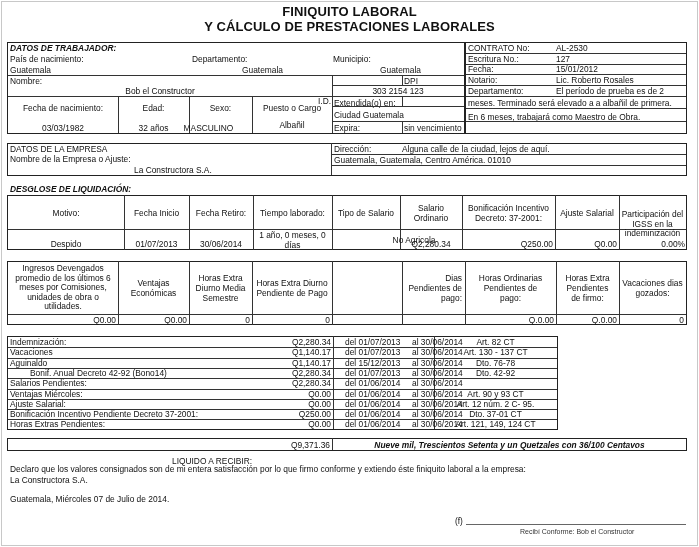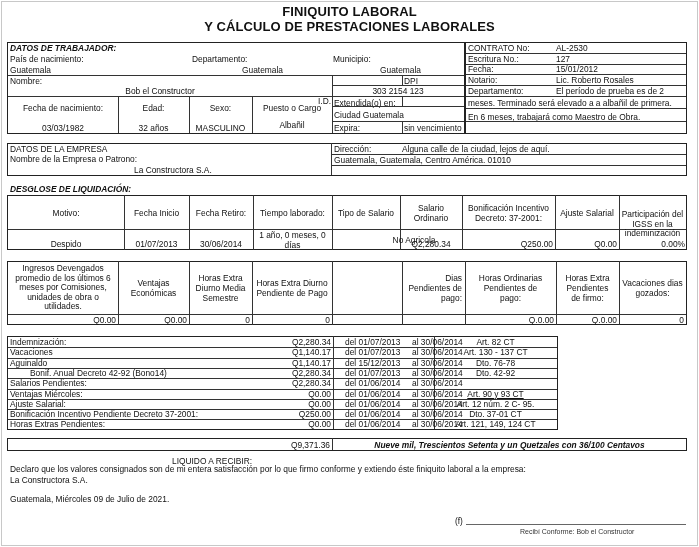--- a/index.html
+++ b/index.html
@@ -58,21 +58,21 @@
 <div class="t" style="left:404px; top:123px;">sin vencimiento</div>
 
 <div class="vl" style="left:118px; top:96px; height:37px;"></div>
 <div class="vl" style="left:189px; top:96px; height:37px;"></div>
 <div class="vl" style="left:252px; top:96px; height:37px;"></div>
 <div class="t c" style="left:8px; width:110px; top:103px;">Fecha de nacimiento:</div>
 <div class="t c" style="left:8px; width:110px; top:123px;">03/03/1982</div>
 <div class="t c" style="left:118px; width:71px; top:103px;">Edad:</div>
 <div class="t c" style="left:118px; width:71px; top:123px;">32 años</div>
 <div class="t c" style="left:189px; width:63px; top:103px;">Sexo:</div>
-<div class="t c" style="left:189px; width:63px; top:123px;">MASCULINO</div>
+<div class="t c" style="left:177px; width:63px; top:123px;">MASCULINO</div>
 <div class="t c" style="left:252px; width:80px; top:103px;">Puesto o Cargo</div>
 <div class="t c" style="left:252px; width:80px; top:120px;">Albañil</div>
 
 <div class="box" style="left:465px; top:42px; width:222px; height:92px;"></div>
 <div class="t" style="left:468px; top:43px;">CONTRATO No:</div>
 <div class="t" style="left:556px; top:43px;">AL-2530</div>
 <div class="hl" style="left:466px; top:53px; width:220px;"></div>
 <div class="t" style="left:468px; top:54px;">Escritura No.:</div>
 <div class="t" style="left:556px; top:54px;">127</div>
 <div class="hl" style="left:466px; top:64px; width:220px;"></div>
@@ -85,21 +85,21 @@
 <div class="t" style="left:468px; top:86px;">Departamento:</div>
 <div class="t" style="left:556px; top:86px;">El período de prueba es de 2</div>
 <div class="hl" style="left:466px; top:96px; width:220px;"></div>
 <div class="t" style="left:468px; top:98px;">meses. Terminado será elevado a a albañil de primera.</div>
 <div class="hl" style="left:466px; top:108px; width:220px;"></div>
 <div class="t" style="left:468px; top:112px;">En 6 meses, trabajará como Maestro de Obra.</div>
 <div class="hl" style="left:466px; top:121px; width:220px;"></div>
 
 <div class="box" style="left:7px; top:143px; width:680px; height:33px;"></div>
 <div class="t" style="left:10px; top:144px;">DATOS DE LA EMPRESA</div>
-<div class="t" style="left:10px; top:154px;">Nombre de la Empresa o Patrono:</div>
+<div class="t" style="left:10px; top:154px;">Nombre de la Empresa o Ajuste:</div>
 <div class="t" style="left:134px; top:165px;">La Constructora S.A.</div>
 <div class="vl" style="left:331px; top:143px; height:32px;"></div>
 <div class="t" style="left:334px; top:144px;">Dirección:</div>
 <div class="t" style="left:402px; top:144px;">Alguna calle de la ciudad, lejos de aquí.</div>
 <div class="hl" style="left:331px; top:154px; width:355px;"></div>
 <div class="t" style="left:334px; top:155px;">Guatemala, Guatemala, Centro América. 01010</div>
 <div class="hl" style="left:331px; top:165px; width:355px;"></div>
 
 <div class="t bi" style="left:10px; top:184px;">DESGLOSE DE LIQUIDACIÓN:</div>
 
@@ -195,21 +195,21 @@
     <div class="t" style="left:10px; top:378.2px;">Salarios Pendientes:</div>
     <div class="t r" style="left:250px; width:81px; top:378.2px;">Q2,280.34</div>
     <div class="t" style="left:345px; top:378.2px;">del 01/06/2014</div>
     <div class="t" style="left:383px; top:378.2px; left:412px;">al 30/06/2014</div>
     <div class="t c" style="left:434px; width:123px; top:378.2px;"></div>
     <div class="hl" style="left:8px; top:388.5px; width:549px;"></div>
     <div class="t" style="left:10px; top:388.5px;">Ventajas Miércoles:</div>
     <div class="t r" style="left:250px; width:81px; top:388.5px;">Q0.00</div>
     <div class="t" style="left:345px; top:388.5px;">del 01/06/2014</div>
     <div class="t" style="left:383px; top:388.5px; left:412px;">al 30/06/2014</div>
-    <div class="t c" style="left:434px; width:123px; top:388.5px;text-decoration:underline;">Art. 90 y 93 CT</div>
+    <div class="t c" style="left:434px; width:123px; top:388.5px;">Art. 90 y 93 CT</div>
     <div class="hl" style="left:8px; top:398.8px; width:549px;"></div>
     <div class="t" style="left:10px; top:398.8px;">Ajuste Salarial:</div>
     <div class="t r" style="left:250px; width:81px; top:398.8px;">Q0.00</div>
     <div class="t" style="left:345px; top:398.8px;">del 01/06/2014</div>
     <div class="t" style="left:383px; top:398.8px; left:412px;">al 30/06/2014</div>
     <div class="t c" style="left:434px; width:123px; top:398.8px;">Art. 12 núm. 2 C- 95.</div>
     <div class="hl" style="left:8px; top:409.1px; width:549px;"></div>
     <div class="t" style="left:10px; top:409.1px;">Bonificación Incentivo Pendiente Decreto 37-2001:</div>
     <div class="t r" style="left:250px; width:81px; top:409.1px;">Q250.00</div>
     <div class="t" style="left:345px; top:409.1px;">del 01/06/2014</div>
@@ -225,17 +225,17 @@
   </div>
 
 <div class="box" style="left:7px; top:438px; width:680px; height:13px;"></div>
 <div class="t" style="left:172px; top:456px;">LIQUIDO A RECIBIR:</div>
 <div class="t r" style="left:260px; width:70px; top:440px;">Q9,371.36</div>
 <div class="vl" style="left:332px; top:438px; height:12px;"></div>
 <div class="t bi c" style="left:333px; width:353px; top:440px;">Nueve mil, Trescientos Setenta y un Quetzales con 36/100 Centavos</div>
 
 <div class="t" style="left:10px; top:464px;">Declaro que los valores consignados son de mi entera satisfacción por lo que firmo conforme y extiendo éste finiquito laboral a la empresa:</div>
 <div class="t" style="left:10px; top:475px;">La Constructora S.A.</div>
-<div class="t" style="left:10px; top:494px;">Guatemala, Miércoles 09 de Julio de 2021.</div>
+<div class="t" style="left:10px; top:494px;">Guatemala, Miércoles 07 de Julio de 2014.</div>
 
 <div class="t" style="left:455px; top:516px;">(f)</div>
 <div class="sigline" style="left:466px; top:524px; width:220px;"></div>
 <div class="t" style="left:520px; top:527px; font-size:7px; color:#333;">Recibí Conforme:  Bob el Constructor</div>
 
 </body></html>

